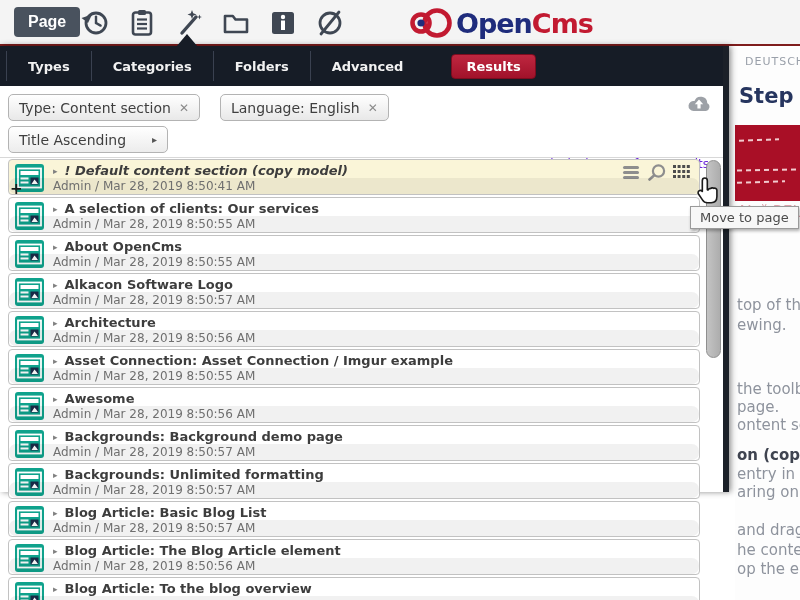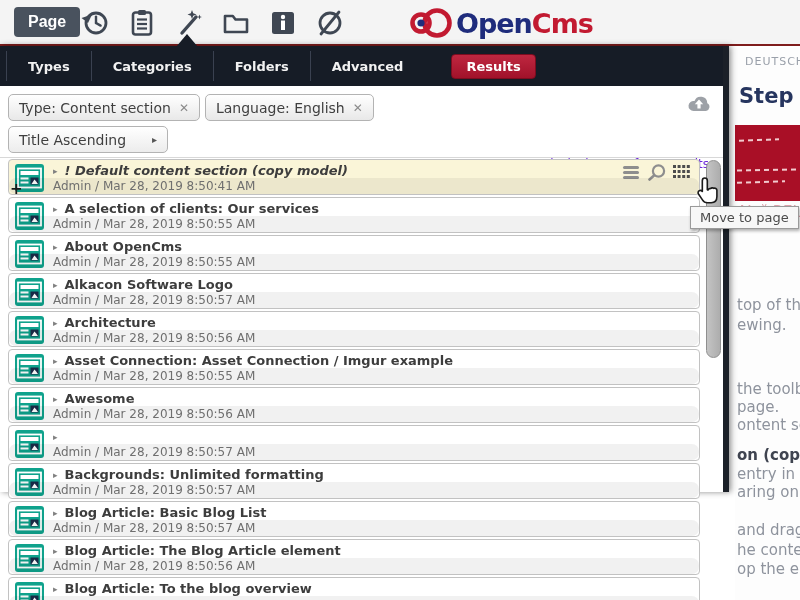--- a/index.html
+++ b/index.html
@@ -28,21 +28,21 @@
     box-shadow:2px 0 6px rgba(0,0,0,.45); }
   .tabbar { position:relative; height:40px; background:#161c26; display:flex; align-items:center; padding:0 6px; }
   .tab { height:30px; display:flex; align-items:center; padding:0 21px;
     color:#f1f1f1; font-size:13px; font-weight:bold; border-left:1px solid #3a4150; cursor:pointer; }
   .tab:last-of-type { border-right:1px solid #3a4150; }
   .tab-results { margin-left:27px; height:25px; padding:0 14px; display:flex; align-items:center;
     background:linear-gradient(#bf2740,#a1122a); border:1px solid #7d0c1f; border-radius:4px;
     color:#fff; font-size:13px; font-weight:bold; cursor:pointer; }
 
   .filterbar { position:relative; height:72px; background:#fff; border-bottom:1px solid #d8d8d8; }
-  .chips { position:absolute; left:8px; top:8px; display:flex; gap:5px; }
+  .chips { position:absolute; left:8px; top:8px; display:flex; gap:20px; }
   .chip { height:27px; display:flex; align-items:center; gap:8px; padding:0 10px;
     background:linear-gradient(#ffffff,#e8e8e8); border:1px solid #b3b3b3; border-radius:5px;
     font-size:14px; color:#3f3f3f; cursor:pointer; }
   .chip-x { color:#8a8a8a; font-size:12px; cursor:pointer; }
   .sort { position:absolute; left:8px; top:40px; width:160px; height:27px;
     display:flex; align-items:center; justify-content:space-between; padding:8px 10px;
     background:linear-gradient(#ffffff,#ececec); border:1px solid #b3b3b3; border-radius:5px;
     font-size:14px; color:#3f3f3f; cursor:pointer; }
   .sort-arrow { color:#555; font-size:10px; }
   .upload-btn { position:absolute; right:10px; top:6px; width:28px; height:24px; cursor:pointer; }
@@ -370,20 +370,21 @@
             <rect width="29" height="28" rx="3" fill="#0fa28c"></rect>
             <rect x="3" y="4.5" width="23" height="19" fill="none" stroke="#fff" stroke-width="1.8"></rect>
             <rect x="5.5" y="7" width="18" height="4" fill="#fff"></rect>
             <rect x="5.5" y="13.5" width="8" height="2" fill="#fff"></rect>
             <rect x="5.5" y="17.5" width="8" height="2" fill="#fff"></rect>
             <rect x="15.5" y="13.5" width="8" height="7" fill="#1b2c4a"></rect>
             <polygon points="16.5,20 19.5,15.5 21.2,17.6 23,20" fill="#fff"></polygon>
           </svg>
         <div class="row-title">
             <span class="caret">▸</span>
+            <span class="t-text">Backgrounds: Background demo page</span>
           </div>
         <div class="row-meta">
             <span>Admin / Mar 28, 2019 8:50:57 AM</span>
           </div>
       </div>
       <div class="card">
         <svg class="card-icon" viewBox="0 0 29 28">
             <rect width="29" height="28" rx="3" fill="#0fa28c"></rect>
             <rect x="3" y="4.5" width="23" height="19" fill="none" stroke="#fff" stroke-width="1.8"></rect>
             <rect x="5.5" y="7" width="18" height="4" fill="#fff"></rect>

